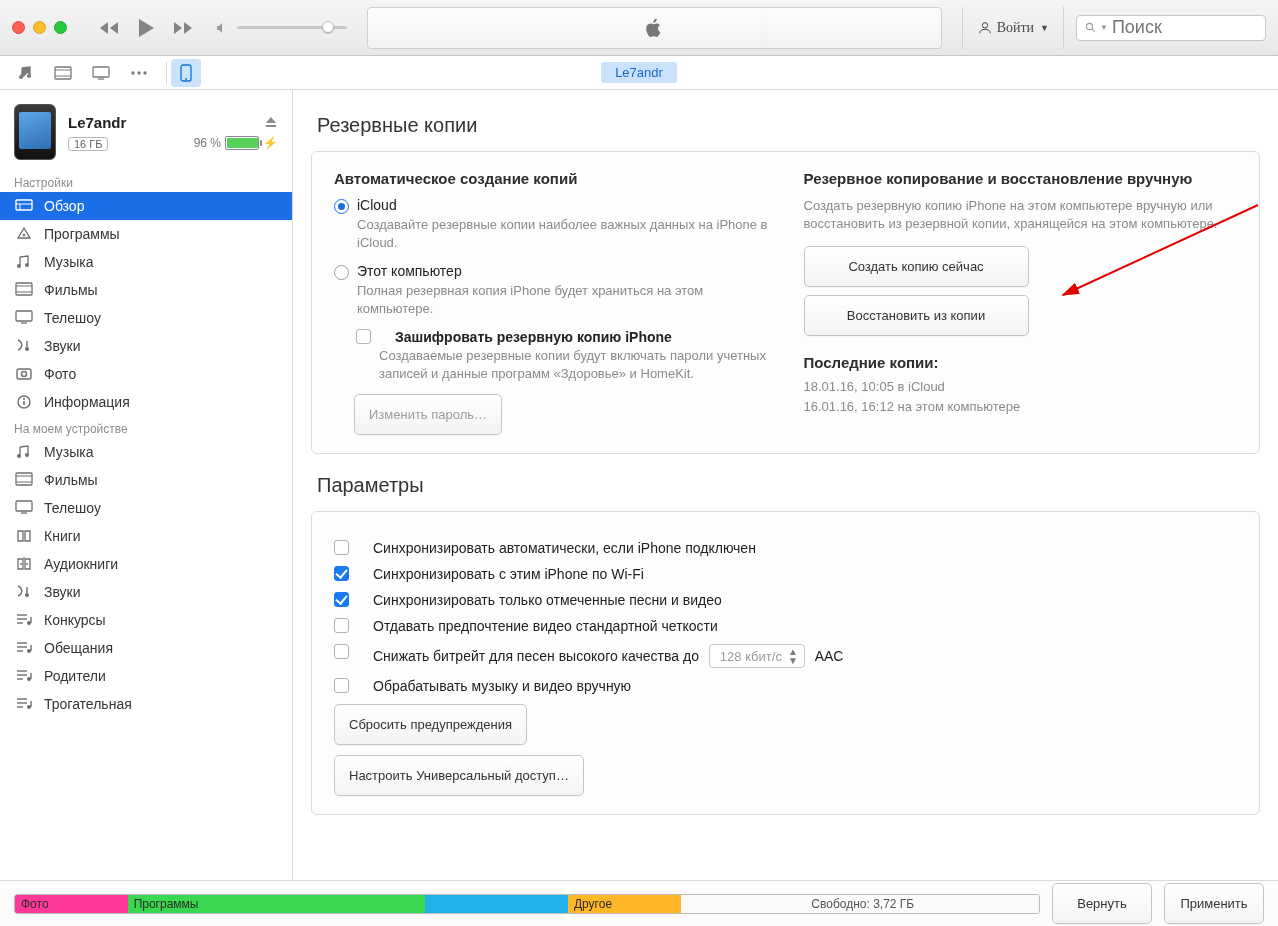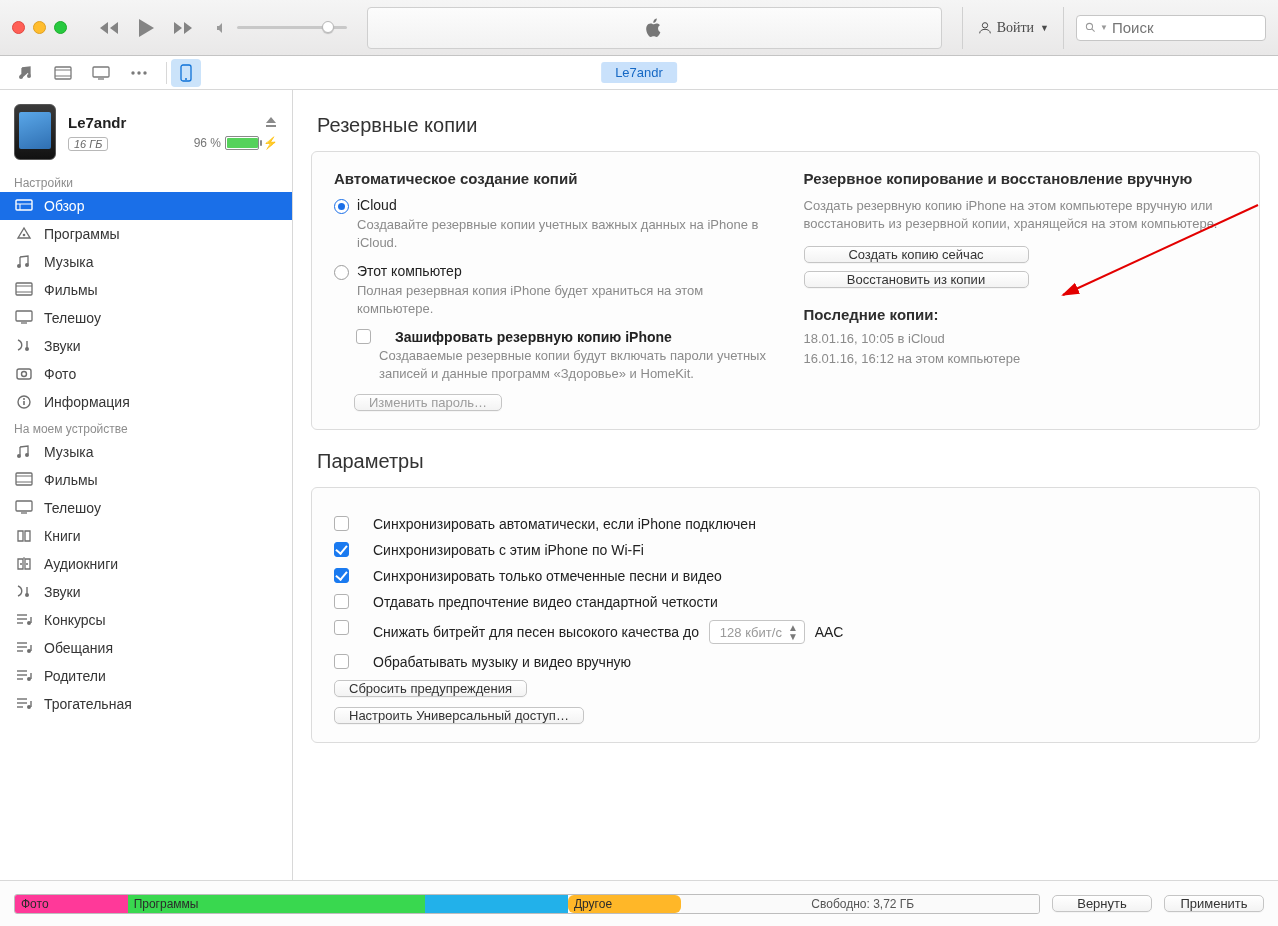--- a/index.html
+++ b/index.html
@@ -26,40 +26,40 @@
   .vol-track{width:110px;height:3px;background:#c8c8c8;border-radius:2px;position:relative;}
   .vol-knob{width:12px;height:12px;border-radius:50%;background:#fff;border:1px solid #b8b8b8;box-shadow:0 1px 1px rgba(0,0,0,.2);position:absolute;top:-5px;left:85px;}
 
   .lcd{flex:1;height:42px;margin:0 20px;background:linear-gradient(#fcfcfc,#f2f2f2);border:1px solid #cfcfcf;border-radius:4px;display:flex;align-items:center;justify-content:center;color:#777;}
   .lcd svg{width:22px;height:22px;}
 
   .account{display:flex;align-items:center;gap:4px;padding:2px 14px;border-left:1px solid #d0d0d0;border-right:1px solid #d0d0d0;height:42px;color:#4a4a4a;font-size:14px;font-family:Liberation Serif, serif;}
   .account svg{width:16px;height:16px;}
 
   .search{display:flex;align-items:center;background:#fff;border:1px solid #c6c6c6;border-radius:4px;height:26px;padding:0 8px;margin-left:12px;width:190px;color:#a9a9a9;}
-  .search input{border:none;outline:none;font-size:15px;width:100%;color:#555;background:transparent;}
+  .search input{border:none;outline:none;font-size:18px;width:100%;color:#555;background:transparent;}
   .search svg{width:13px;height:13px;margin-right:4px;}
   .search .dd{color:#999;margin-right:4px;}
 
   
   .mediabar{height:34px;border-bottom:1px solid #d8d8d8;display:flex;align-items:center;padding:0 10px;background:#fff;position:relative;}
   .mediabar .micon{width:30px;height:28px;display:flex;align-items:center;justify-content:center;color:#7a7a7a;margin-right:8px;}
   .mediabar .micon.active{background:#cbe3fa;border-radius:4px;color:#0e72d8;}
   .mediabar .sep{width:1px;height:22px;background:#d8d8d8;margin:0 4px;}
   .device-chip{position:absolute;left:50%;transform:translateX(-50%);background:#c9e1fb;color:#1668c4;padding:3px 14px;border-radius:3px;font-size:13px;}
 
   
   .main{flex:1;display:flex;min-height:0;}
   .sidebar{width:293px;border-right:1px solid #d8d8d8;display:flex;flex-direction:column;background:#fff;overflow:hidden;}
   .device-block{display:flex;align-items:center;padding:14px 14px 10px 14px;gap:12px;}
   .device-thumb{width:42px;height:56px;border-radius:6px;background:linear-gradient(#3a3a3a,#111);position:relative;border:1px solid #555;}
   .device-thumb::after{content:"";position:absolute;top:7px;left:4px;right:4px;bottom:10px;background:linear-gradient(160deg,#5aa7e8,#2f6fb2);border-radius:2px;}
   .device-info{flex:1;}
   .device-name{font-size:15px;font-weight:600;color:#222;}
-  .capacity-badge{display:inline-block;border:1px solid #b8b8b8;border-radius:3px;font-size:11px;padding:0 5px;color:#666;margin-top:6px;font-style:italic;}
+  .capacity-badge{display:inline-block;border:1px solid #b8b8b8;border-radius:3px;font-size:11px;padding:0 5px;color:#666;margin-top:6px;}
   .device-right{display:flex;flex-direction:column;align-items:flex-end;gap:8px;color:#888;}
   .eject{width:14px;height:14px;}
   .battery{display:flex;align-items:center;gap:4px;font-size:12px;color:#777;}
   .batt-icon{width:34px;height:14px;border:1px solid #8a8a8a;border-radius:2px;position:relative;}
   .batt-icon::after{content:"";position:absolute;right:-4px;top:3px;width:2px;height:6px;background:#8a8a8a;border-radius:1px;}
   .batt-fill{position:absolute;left:1px;top:1px;bottom:1px;width:96%;background:#56d25b;border-radius:1px;}
   .bolt{color:#6d6d6d;font-size:12px;}
 
   .sb-section{padding:6px 14px 2px;font-size:12px;color:#8d8d8d;}
   .sb-item{display:flex;align-items:center;gap:10px;padding:5px 14px;font-size:14px;color:#353535;cursor:default;}
@@ -77,21 +77,21 @@
   .radio-row{display:flex;gap:8px;margin:6px 0 2px;align-items:flex-start;}
   .radio{width:15px;height:15px;border-radius:50%;border:1px solid #9c9c9c;margin-top:2px;flex:none;position:relative;background:#fff;}
   .radio.checked{border-color:#1a6fe8;}
   .radio.checked::after{content:"";position:absolute;inset:3px;border-radius:50%;background:#1a6fe8;}
   .opt-label{font-size:14px;color:#222;}
   .opt-desc{font-size:13px;color:#8b8b8b;margin:2px 0 12px 23px;line-height:1.35;}
   .check-row{display:flex;gap:24px;align-items:flex-start;margin:6px 0 2px;}
   .chk{width:15px;height:15px;border:1px solid #b2b2b2;border-radius:3px;background:#fff;flex:none;position:relative;}
   .chk.checked{background:#1a7af0;border-color:#1a7af0;}
   .chk.checked::after{content:"";position:absolute;left:3px;top:0px;width:5px;height:9px;border:solid #fff;border-width:0 2px 2px 0;transform:rotate(40deg);}
-  .mac-btn{display:inline-block;background:linear-gradient(#fff,#f3f3f3);border:1px solid #c5c5c5;border-radius:5px;padding:0 14px;font-size:13px;color:#333;box-shadow:0 1px 0 rgba(0,0,0,.03);}
+  .mac-btn{display:inline-block;background:linear-gradient(#fff,#f3f3f3);border:1px solid #c5c5c5;border-radius:5px;padding:12px 14px;font-size:13px;color:#333;box-shadow:0 1px 0 rgba(0,0,0,.03);}
 
   .rcol-desc{font-size:13px;color:#8b8b8b;line-height:1.35;margin-bottom:14px;}
   .btn-stack{display:flex;flex-direction:column;gap:8px;width:225px;}
   .last-copies-h{font-size:15px;font-weight:600;color:#2e2e2e;margin-top:18px;margin-bottom:6px;}
   .last-copies-line{font-size:13px;color:#8b8b8b;line-height:1.5;}
 
   .params-panel .check-row{margin:10px 0;}
   .params-panel .opt-label{font-size:14px;}
   .inline-select{display:inline-flex;align-items:center;border:1px solid #c5c5c5;border-radius:4px;padding:2px 6px 2px 10px;font-size:13px;color:#9a9a9a;background:#fff;margin:0 6px;}
   .inline-select .car{margin-left:6px;color:#7a7a7a;font-size:10px;line-height:9px;}
@@ -426,21 +426,21 @@
 
     <h2>Резервные копии</h2>
     <div class="panel backup-panel">
       <div class="bcol">
         <h3>Автоматическое создание копий</h3>
 
         <div class="radio-row">
           <div class="radio checked"></div>
           <div class="opt-label">iCloud</div>
         </div>
-        <div class="opt-desc">Создавайте резервные копии учетных важных данных на iPhone в iCloud.</div>
+        <div class="opt-desc">Создавайте резервные копии наиболее важных данных на iPhone в iCloud.</div>
 
         <div class="radio-row">
           <div class="radio"></div>
           <div class="opt-label">Этот компьютер</div>
         </div>
         <div class="opt-desc">Полная резервная копия iPhone будет храниться на этом компьютере.</div>
 
         <div class="check-row" style="margin-left:22px">
           <div class="chk"></div>
           <div class="opt-label" style="font-weight:600">Зашифровать резервную копию iPhone</div>
@@ -510,18 +510,18 @@
     </div>
 
   </div>
 </div>
 
 <div class="footer">
   <div class="storage" id="storage">
       <div class="seg" style="background: rgb(255, 57, 153); width: 11%;">Фото</div>
       <div class="seg" style="background: rgb(57, 216, 79); width: 29%;">Программы</div>
       <div class="seg" style="background: rgb(34, 177, 234); width: 14%;"></div>
-      <div class="seg" style="background: rgb(255, 183, 40); width: 11%; border-radius: 6px;">Другое</div>
+      <div class="seg" style="background: rgb(255, 183, 40); width: 11%;">Другое</div>
       <div class="seg free" style="flex: 1 1 0%; background: rgb(250, 250, 250);">Свободно: 3,72 ГБ</div>
     </div>
   <span class="mac-btn" style="min-width:100px;text-align:center">Вернуть</span>
   <span class="mac-btn" style="min-width:100px;text-align:center">Применить</span>
 </div>
 
 </body></html>

